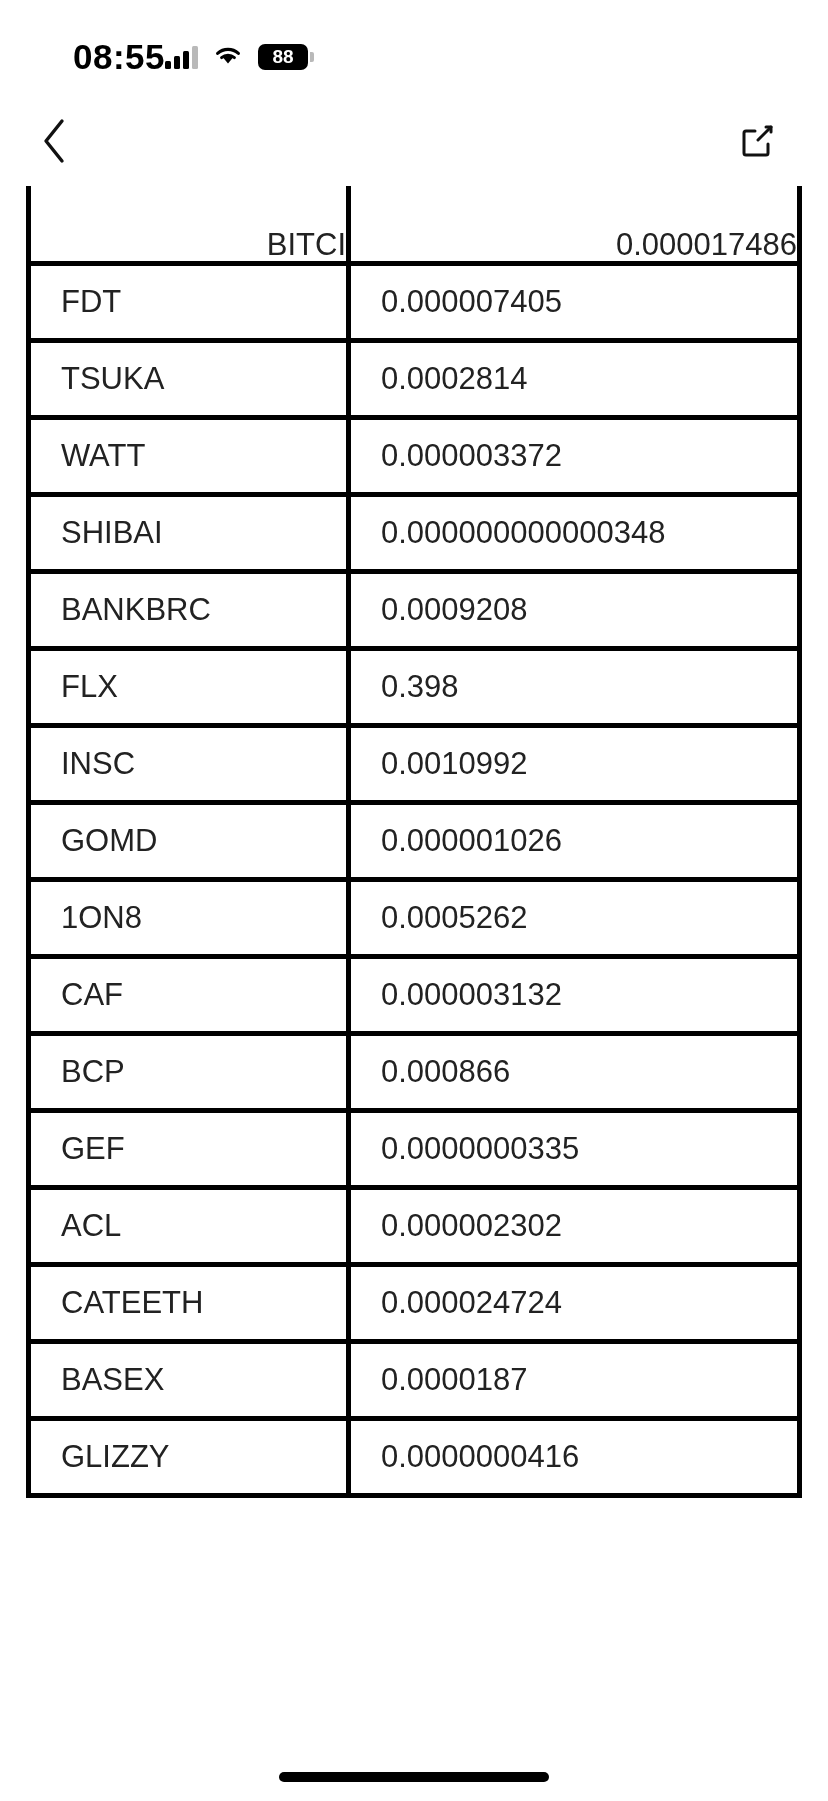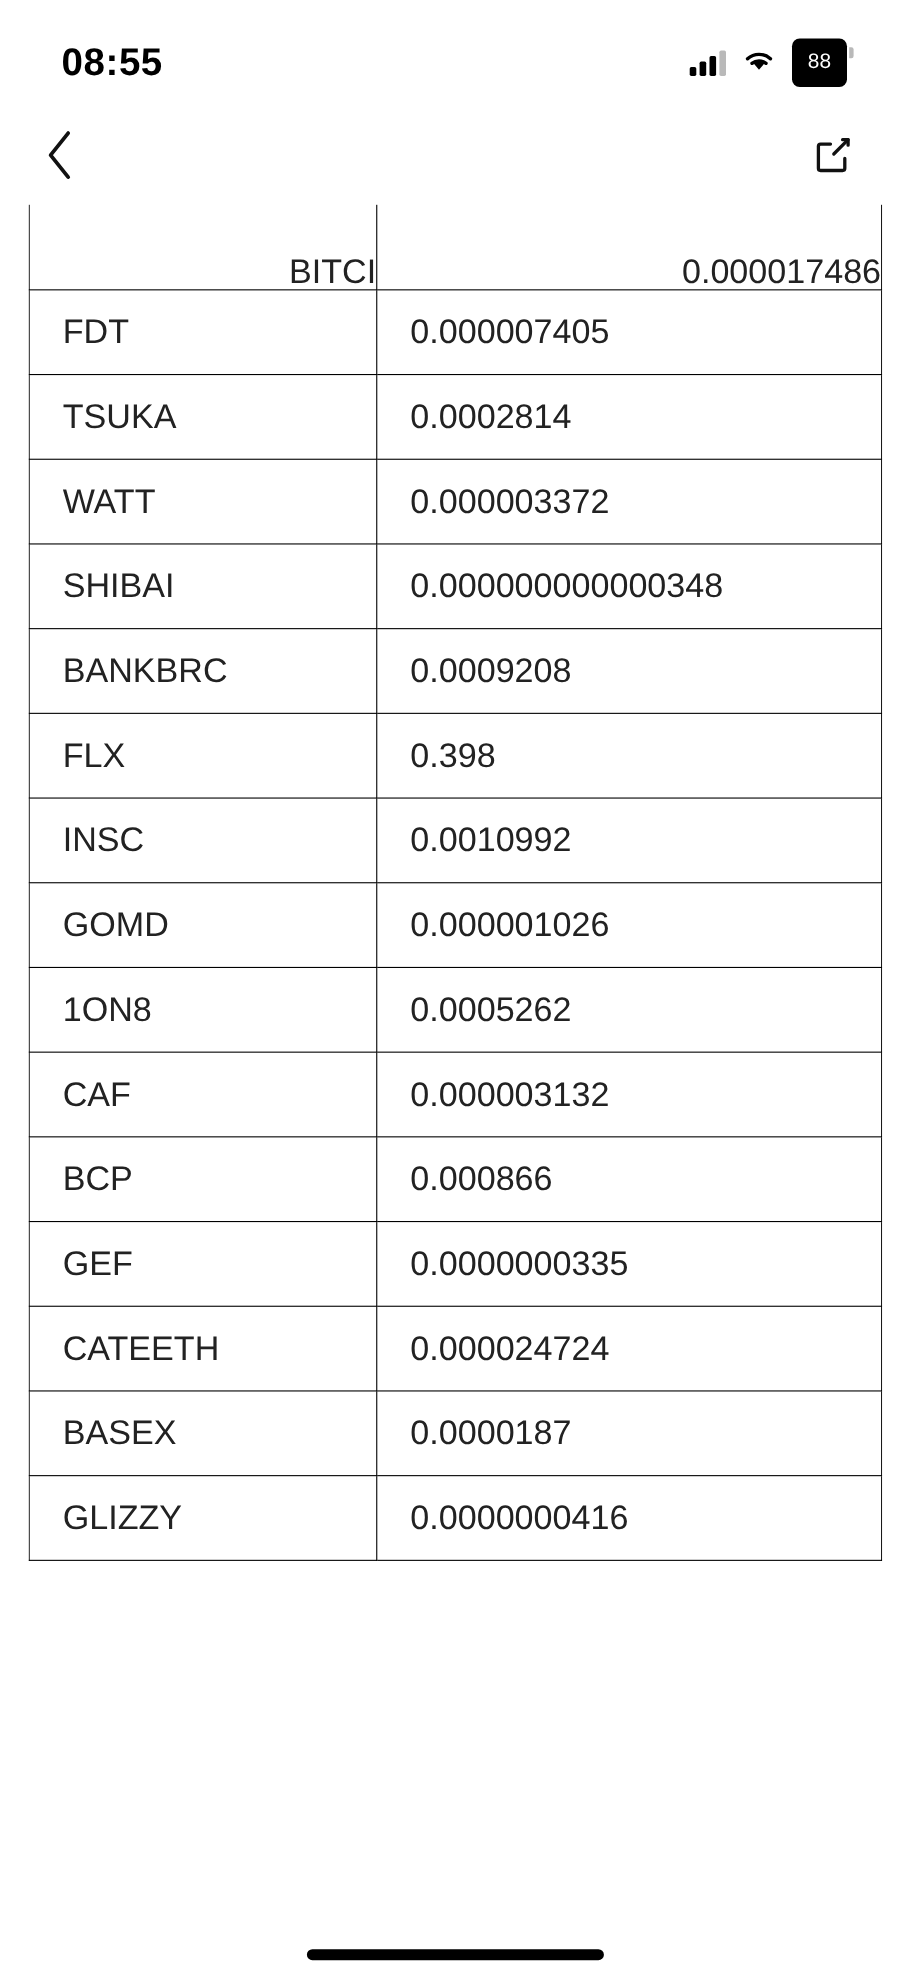--- a/index.html
+++ b/index.html
@@ -14,23 +14,24 @@
     color: #111111;
     overflow: hidden;
     position: relative;
   }
 
   
   .status-bar {
     height: 100px;
     display: flex;
     align-items: center;
-    justify-content: space-between;
+    justify-content: flex-start;
     padding: 0 58px 0 56px;
     box-sizing: border-box;
+    margin-left: 17px;
   }
   .status-time {
     font-size: 35px;
     font-weight: bold;
     letter-spacing: 0.5px;
     color: #000;
     margin-top: 14px;
   }
   .status-right {
     display: flex;
@@ -50,26 +51,26 @@
     background: #000;
     border-radius: 1.5px;
   }
   .signal-bars i:nth-child(1) { height: 8px; }
   .signal-bars i:nth-child(2) { height: 13px; }
   .signal-bars i:nth-child(3) { height: 18px; }
   .signal-bars i:nth-child(4) { height: 23px; background: #b9b9b9; }
 
   .battery {
     width: 50px;
-    height: 44px;
+    height: 26px;
     border-radius: 7px;
     background: #000;
     color: #fff;
     font-size: 19px;
-    font-weight: normal;
+    font-weight: bold;
     display: flex;
     align-items: center;
     justify-content: center;
     position: relative;
   }
   .battery::after {
     content: "";
     position: absolute;
     right: -6px;
     top: 8px;
@@ -116,21 +117,21 @@
   }
   table.price-table {
     width: 100%;
     border-collapse: collapse;
     table-layout: fixed;
   }
   table.price-table tr {
     height: 77px;
   }
   table.price-table td {
-    border: 1px solid #000000;
+    border: 5px solid #000000;
     font-size: 31px;
     color: #222;
     padding: 0 0 0 30px;
     vertical-align: middle;
     white-space: nowrap;
     overflow: hidden;
   }
   table.price-table td.sym {
     width: 285px;
   }
@@ -254,20 +255,24 @@
       </tr>
       <tr>
         <td class="sym">BCP</td>
         <td>0.000866</td>
       </tr>
       <tr>
         <td class="sym">GEF</td>
         <td>0.0000000335</td>
       </tr>
       <tr>
+        <td class="sym">ACL</td>
+        <td>0.000002302</td>
+      </tr>
+      <tr>
         <td class="sym">CATEETH</td>
         <td>0.000024724</td>
       </tr>
       <tr>
         <td class="sym">BASEX</td>
         <td>0.0000187</td>
       </tr>
       <tr>
         <td class="sym">GLIZZY</td>
         <td>0.0000000416</td>

